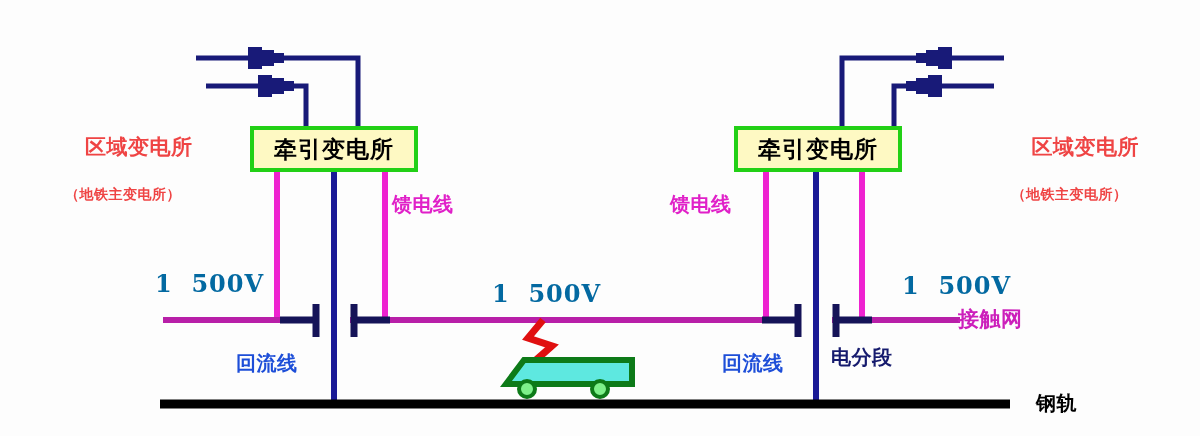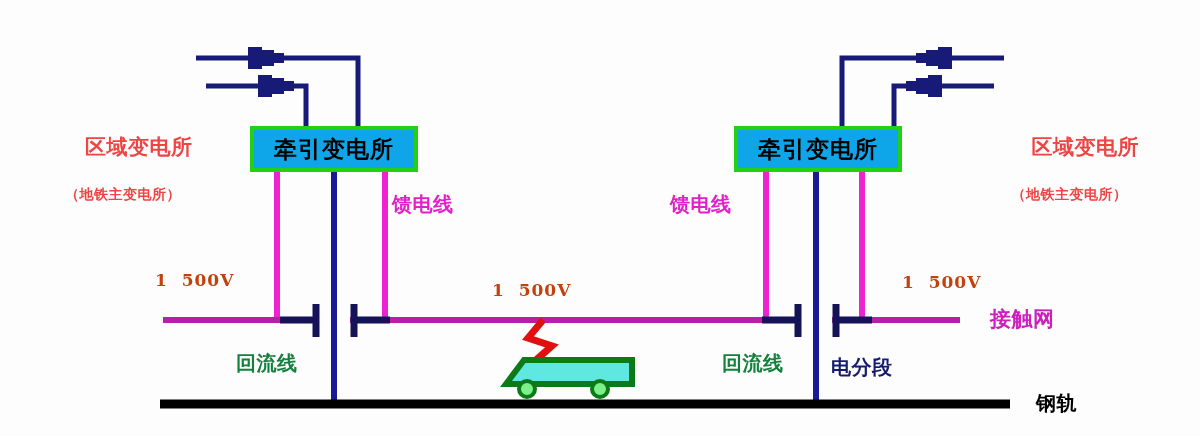--- a/index.html
+++ b/index.html
@@ -46,21 +46,21 @@
     text-align: center;
   }
   .region-label .line2 {
     font-size: 14px;
     display: block;
     margin-top: 2px;
   }
   
   .sub-box {
     position: absolute;
-    background: #0ea5e9;
+    background: #fef9c3;
     border: 4px solid #22d016;
     box-sizing: border-box;
     display: flex;
     align-items: center;
     justify-content: center;
     color: #000000;
     font-size: 23px;
     font-weight: bold;
     letter-spacing: 1px;
     font-family: "DejaVu Sans", sans-serif;
@@ -70,37 +70,37 @@
     color: #e020c8;
     font-size: 20px;
   }
   
   .catenary-label {
     color: #cc1fbb;
     font-size: 21px;
   }
   
   .return-label {
-    color: #15803d;
+    color: #1d4ed8;
     font-size: 20px;
   }
   
   .section-label {
     color: #161b6e;
     font-size: 20px;
   }
   
   .rail-label {
     color: #000000;
     font-size: 20px;
   }
   
   .volt-label {
-    color: #c2410c;
-    font-size: 17px;
+    color: #0369a1;
+    font-size: 24px;
     font-weight: bold;
   }
 </style>
 </head>
 <body>
 
 <div id="diagram-root">
 
   <svg id="diagram-svg" viewBox="0 0 1200 436">
     <defs>
@@ -200,23 +200,23 @@
   <div class="lbl lbl-cn feeder-label" style="left:392px; top:193px;">馈电线</div>
 
   <div class="lbl lbl-cn feeder-label" style="left:670px; top:193px;">馈电线</div>
 
   <div class="lbl lbl-num volt-label" style="left:155px; top:270px;">1  500V</div>
 
   <div class="lbl lbl-num volt-label" style="left:492px; top:280px;">1  500V</div>
 
   <div class="lbl lbl-num volt-label" style="left:902px; top:272px;">1  500V</div>
 
-  <div class="lbl lbl-cn catenary-label" style="left:958px; top:307px;margin-left:32px;">接触网</div>
+  <div class="lbl lbl-cn catenary-label" style="left:958px; top:307px;">接触网</div>
 
   <div class="lbl lbl-cn return-label" style="left:236px; top:352px;">回流线</div>
 
   <div class="lbl lbl-cn return-label" style="left:722px; top:352px;">回流线</div>
 
-  <div class="lbl lbl-cn section-label" style="left:831px; top:356px;">电分段</div>
+  <div class="lbl lbl-cn section-label" style="left:831px; top:346px;">电分段</div>
 
   <div class="lbl lbl-cn rail-label" style="left:1008px; top:392px;margin-left:28px;">钢轨</div>
 
 </div>
 
 </body></html>

